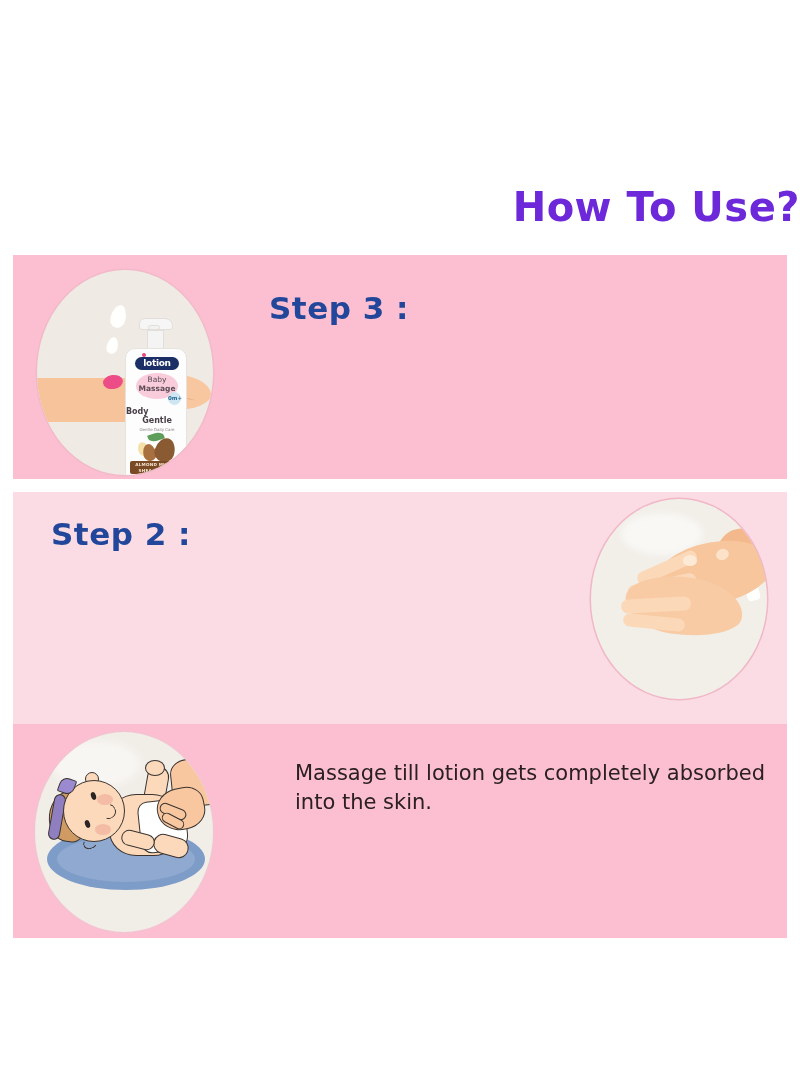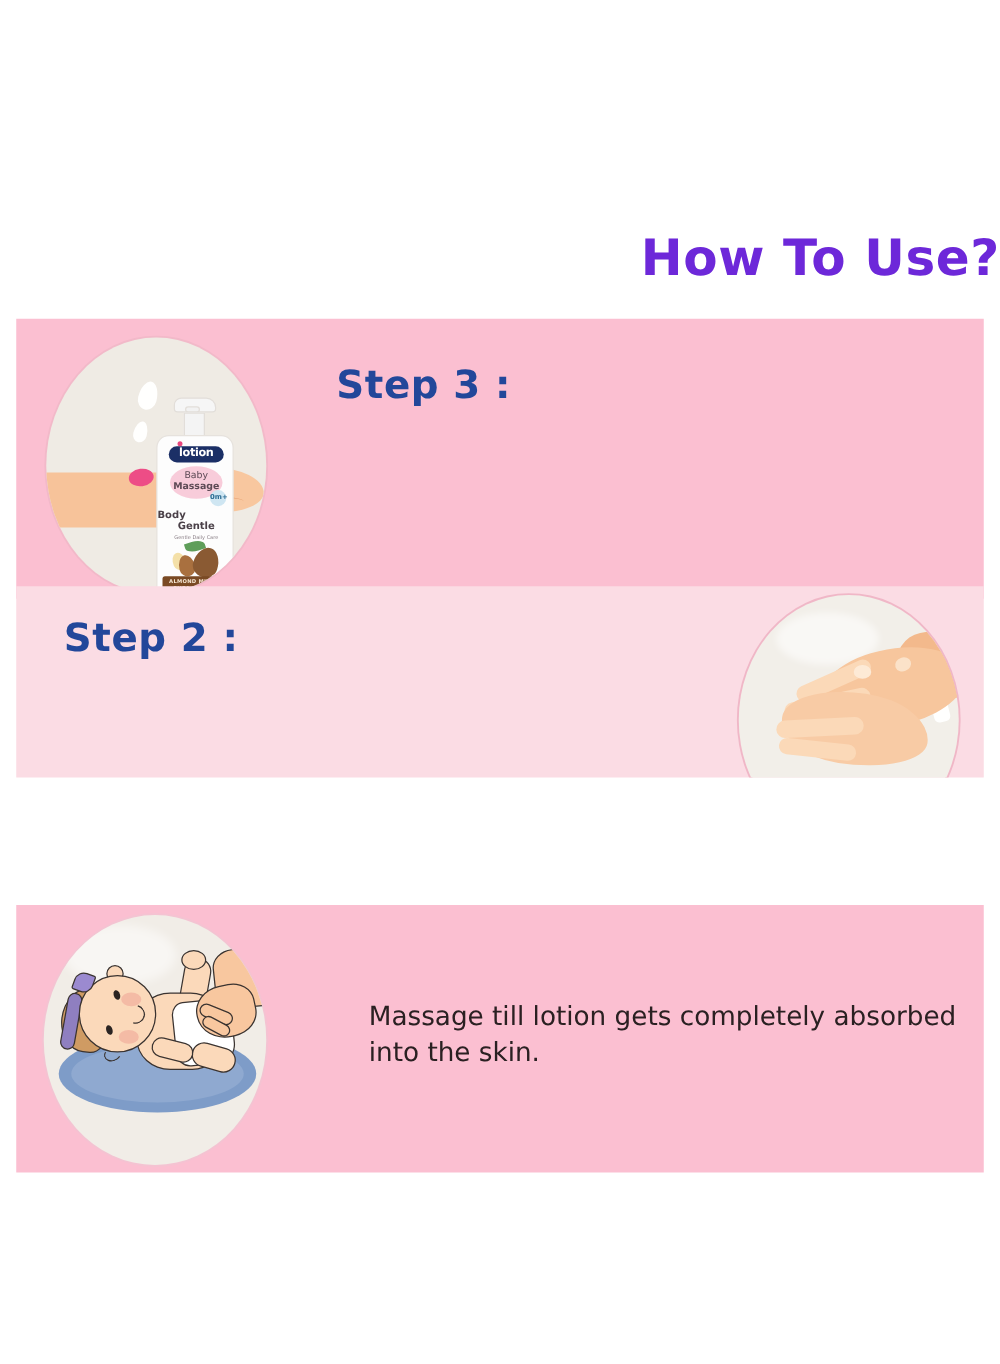--- a/index.html
+++ b/index.html
@@ -38,21 +38,21 @@
 
   
   .step {
     position: absolute;
     left: 13px;
     width: 774px;
     box-sizing: border-box;
     overflow: hidden;
   }
   .step-1 { top: 255px;  height: 224px; background: #fbbfd1; }
-  .step-2 { top: 469px;  height: 153px; background: #fbdce4; }
+  .step-2 { top: 492px;  height: 241px; background: #fbdce4; }
   .step-3 { top: 724px;  height: 214px; background: #fbbfd1; }
 
   
   .media {
     position: absolute;
     border-radius: 50%;
     background: #f0ece6;
     overflow: hidden;
   }
   .media-1 {
@@ -93,21 +93,21 @@
   }
   .step-body {
     font-family: "DejaVu Sans", sans-serif;
     font-size: 21.5px;
     font-weight: 400;
     color: #2a2022;
     line-height: 1.38;
     margin: 0;
   }
   .txt-2 .step-body { font-size: 21px; }
-  .txt-3 .step-body { font-size: 21px; margin-top: 40px; }
+  .txt-3 .step-body { font-size: 21px; }
 
   
 
   
   .arm1 {
     position: absolute;
     left: -14px; top: 108px;
     width: 150px; height: 44px;
     background: #f7c39a;
     border-radius: 0 30px 30px 0 / 0 28px 22px 0;

